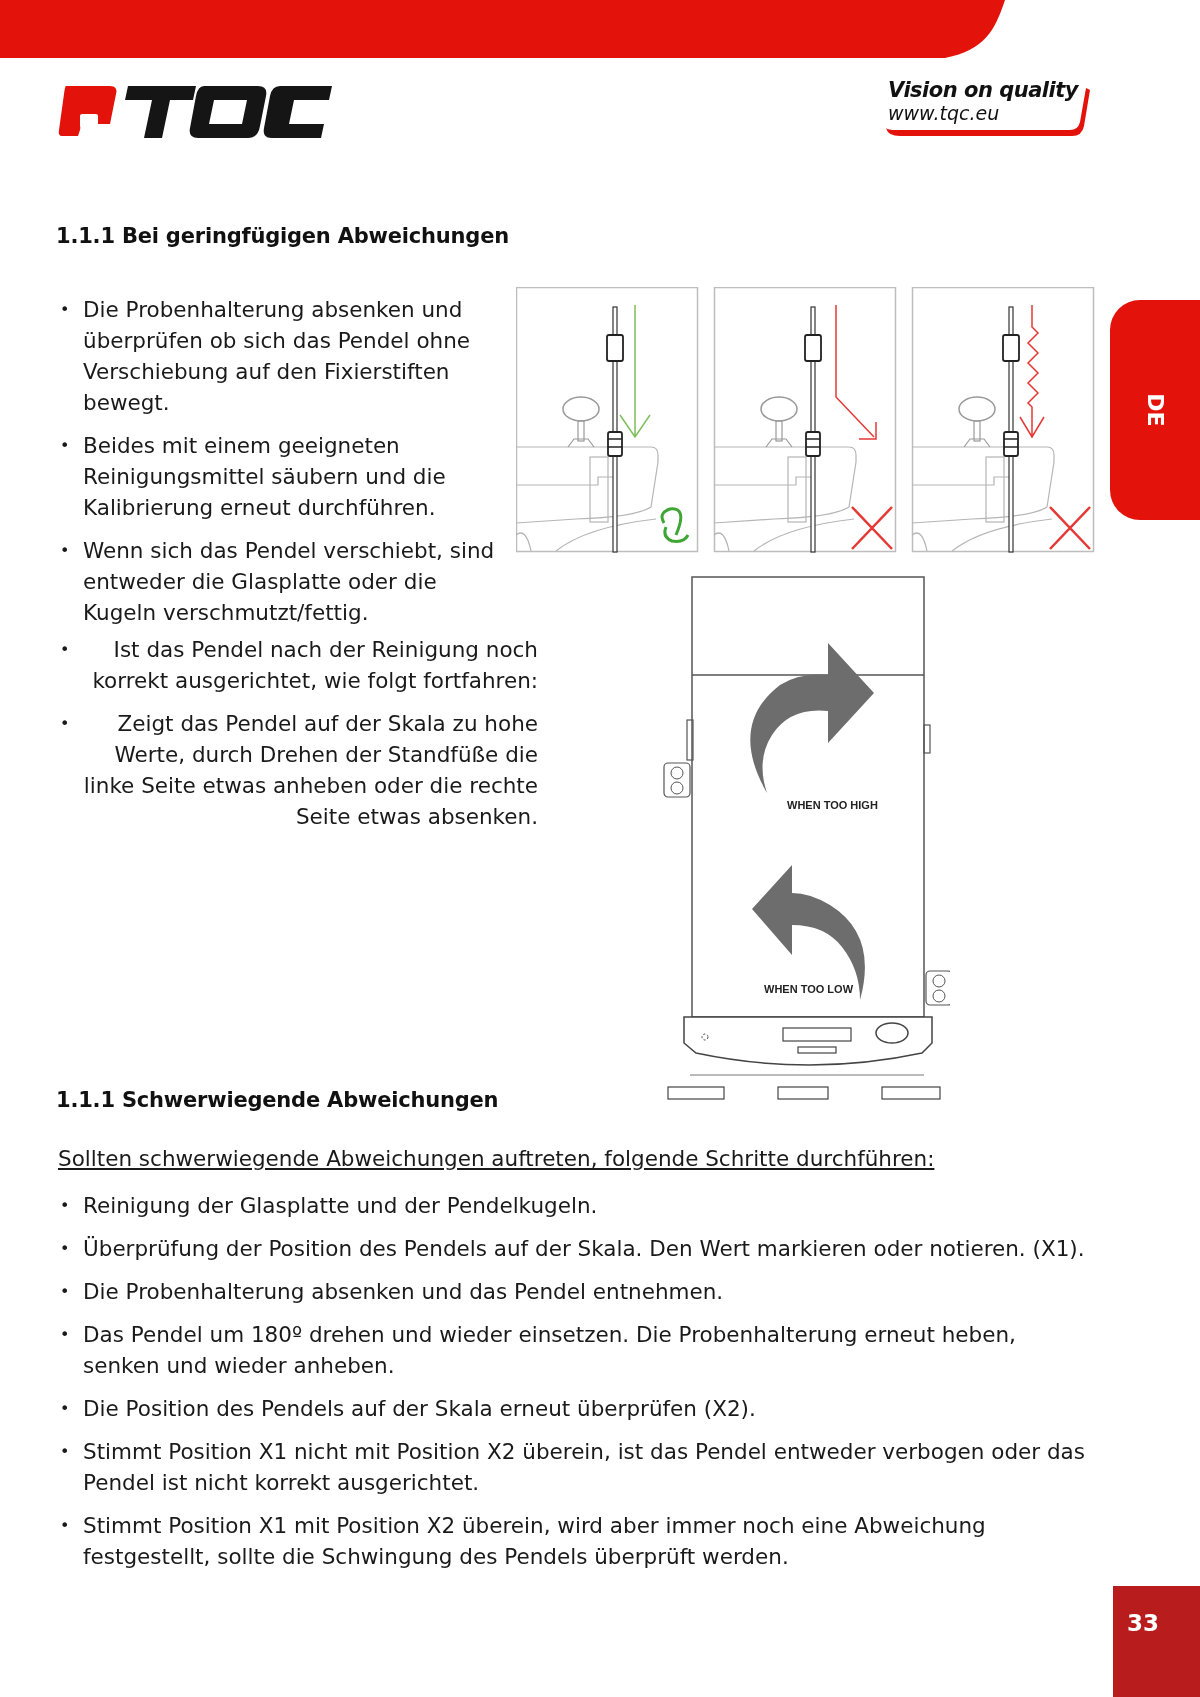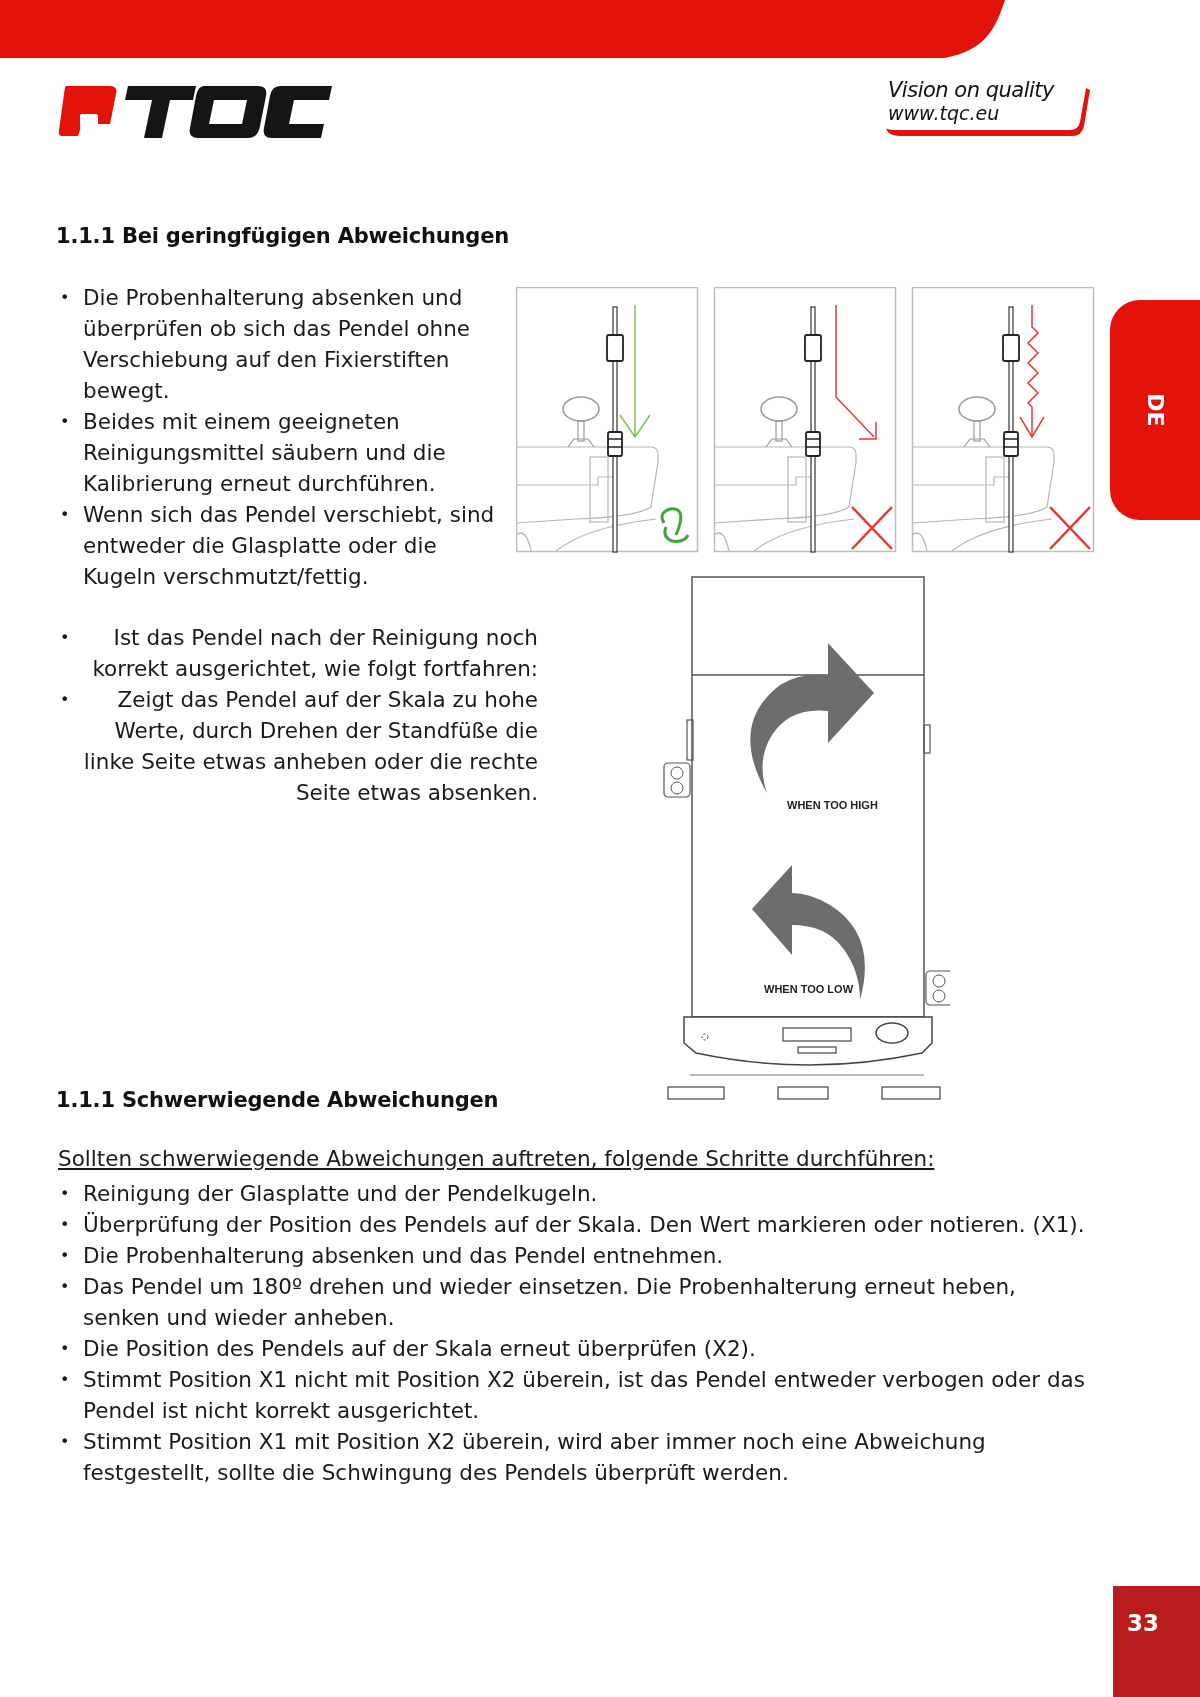--- a/index.html
+++ b/index.html
@@ -1,26 +1,26 @@
 <!DOCTYPE html>
 <html><head>
 <meta charset="utf-8">
 <style>
   html, body { margin:0; padding:0; }
   body { width:1200px; height:1697px; position:relative; background:#fff; overflow:hidden;
          font-family:"DejaVu Sans", sans-serif; color:#1a1a1a; }
   .topbar { position:absolute; left:0; top:0; width:1200px; height:58px; }
   .logo { position:absolute; left:58px; top:80px; width:275px; height:62px; }
   .tagline { position:absolute; left:882px; top:78px; width:210px; height:62px; }
-  .tagline .l1 { position:absolute; left:6px; top:0; font-weight:normal; font-style:italic; font-size:21px; color:#111; white-space:nowrap; letter-spacing:-0.5px; }
+  .tagline .l1 { position:absolute; left:6px; top:0; font-weight:bold; font-style:italic; font-size:21px; color:#111; white-space:nowrap; letter-spacing:-0.5px; }
   .tagline .l2 { position:absolute; left:6px; top:24px; font-style:italic; font-size:19px; color:#111; white-space:nowrap; }
   .tagline svg { position:absolute; left:0; top:0; }
   h2 { position:absolute; margin:0; font-size:21px; font-weight:bold; left:56px; color:#111; letter-spacing:-0.2px; }
   ul.b { position:absolute; margin:0; padding:0; list-style:none; font-size:21.5px; line-height:31px; color:#1a1a1a; }
-  ul.b li { position:relative; padding-left:25px; }
+  ul.b li { position:relative; padding-left:25px;margin-top:12px; }
   ul.b li::before { content:"•"; position:absolute; left:2px; top:0; font-size:16px; }
   .intro { position:absolute; left:58px; top:1146px; font-size:21.5px; color:#1a1a1a; white-space:nowrap;text-decoration:underline; }
   .side-tab { position:absolute; left:1110px; top:300px; width:90px; height:220px; background:#e3120b; border-radius:30px 0 0 30px; }
   .side-tab span { position:absolute; left:45px; top:110px; transform:translate(-50%,-50%) rotate(90deg); color:#fff; font-weight:bold; font-size:22px; }
   .pagebox { position:absolute; left:1113px; top:1586px; width:95px; height:111px; background:#b91c1c; }
   .pagebox span { position:absolute; left:14px; top:24px; color:#fff; font-weight:bold; font-size:23px; }
   .fig { position:absolute; }
 </style>
 </head>
 <body>

